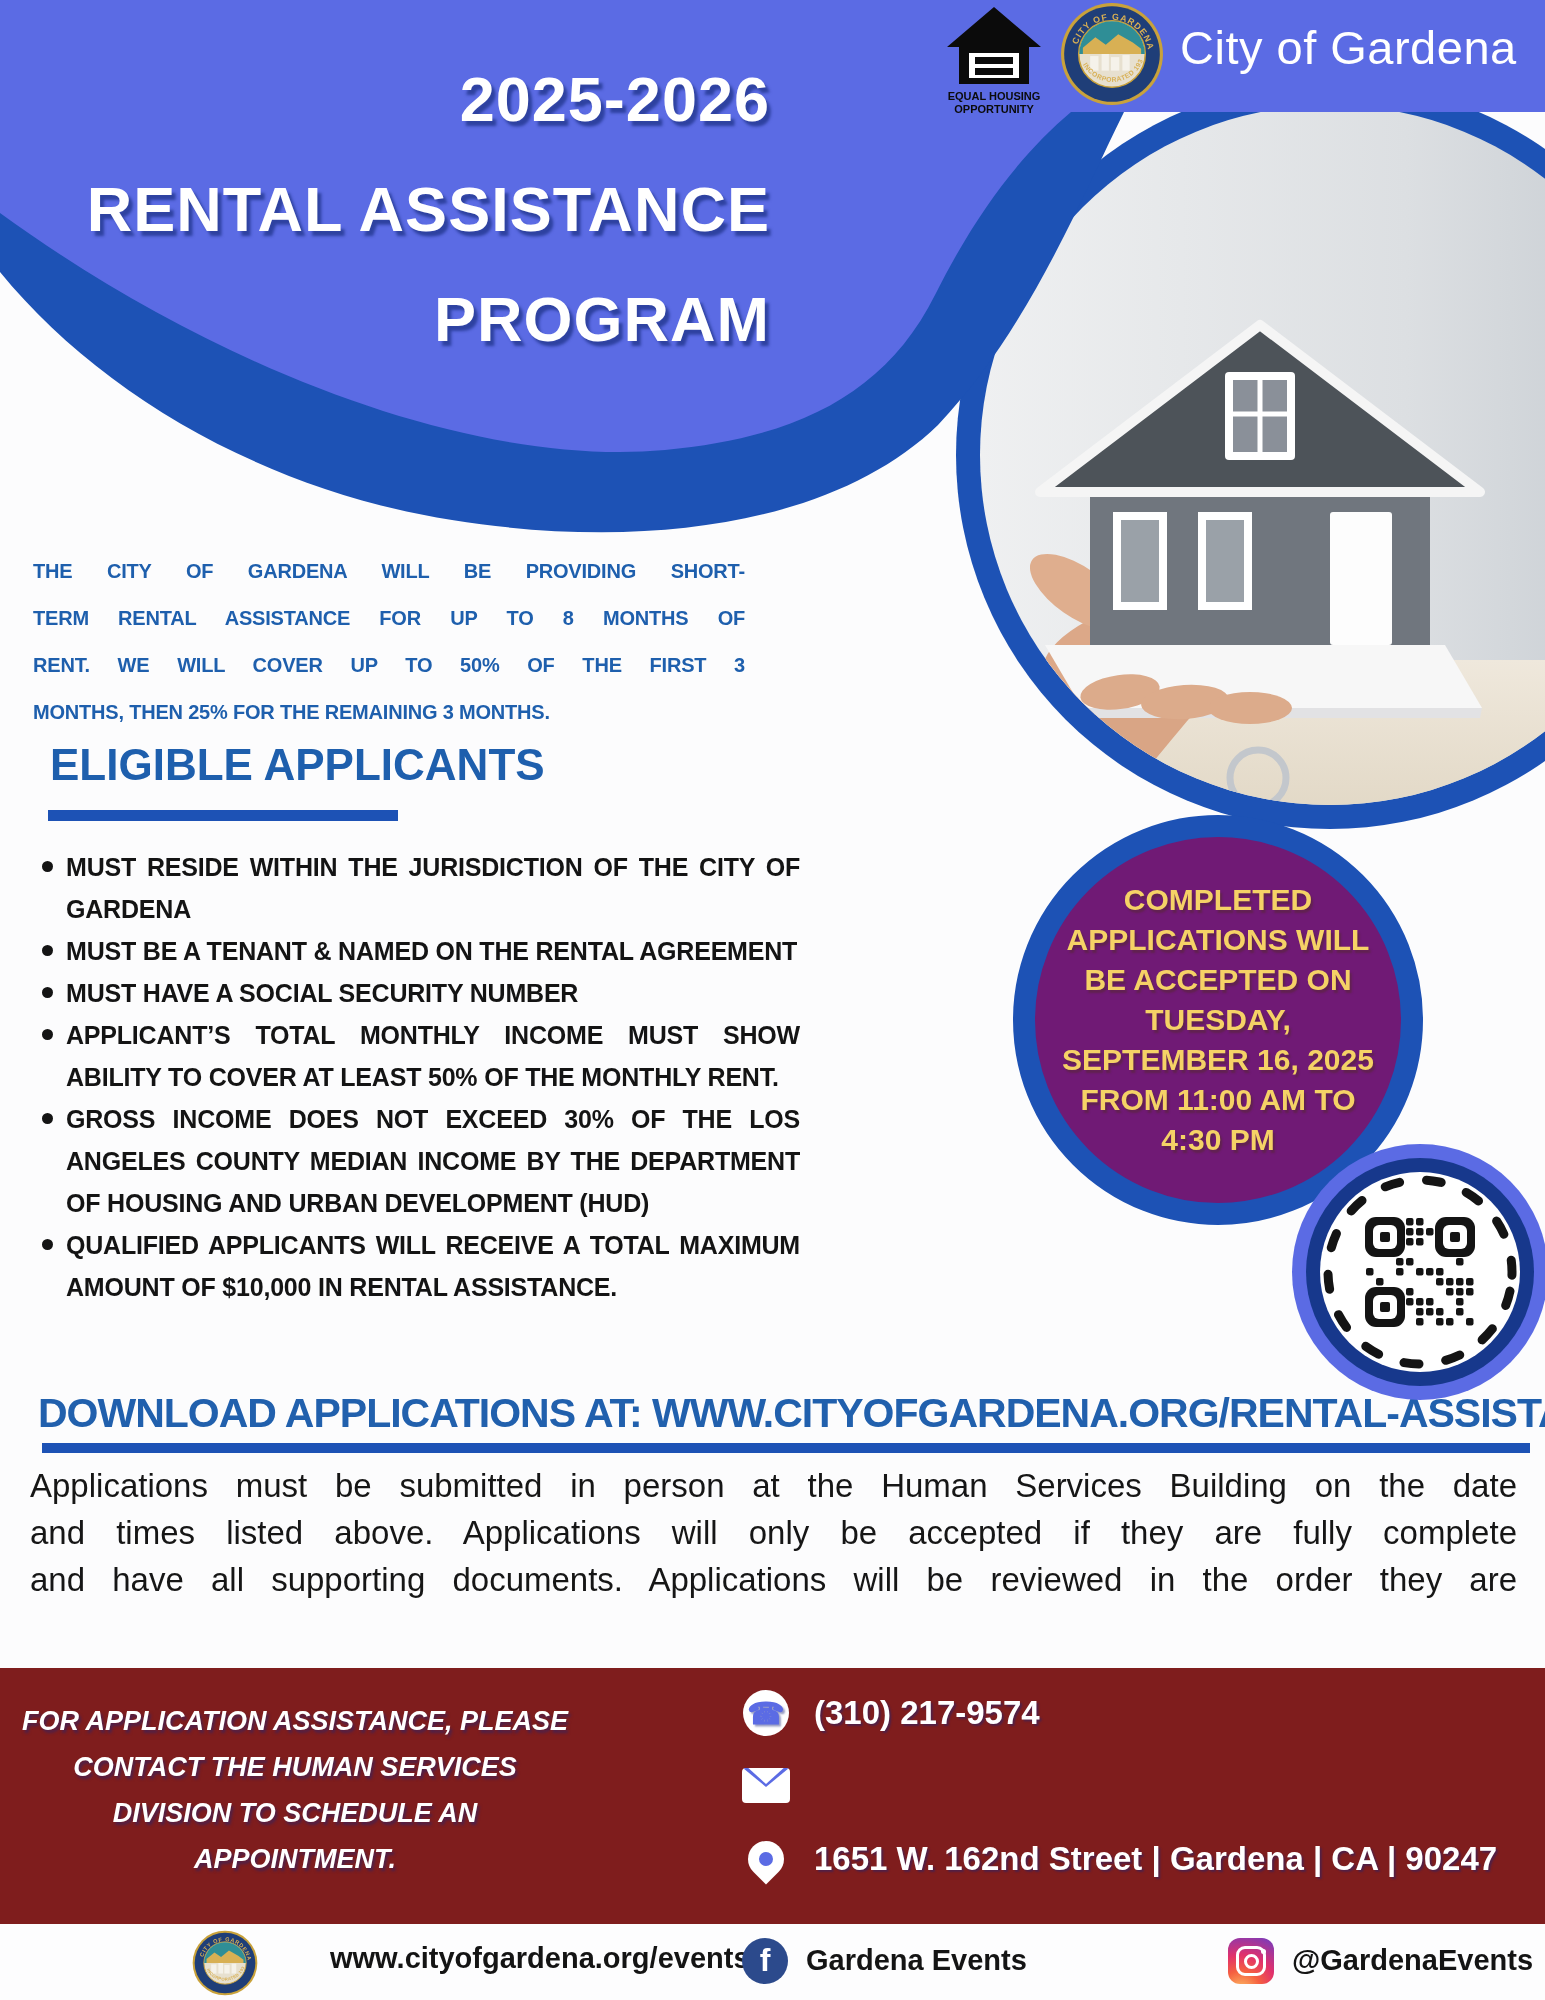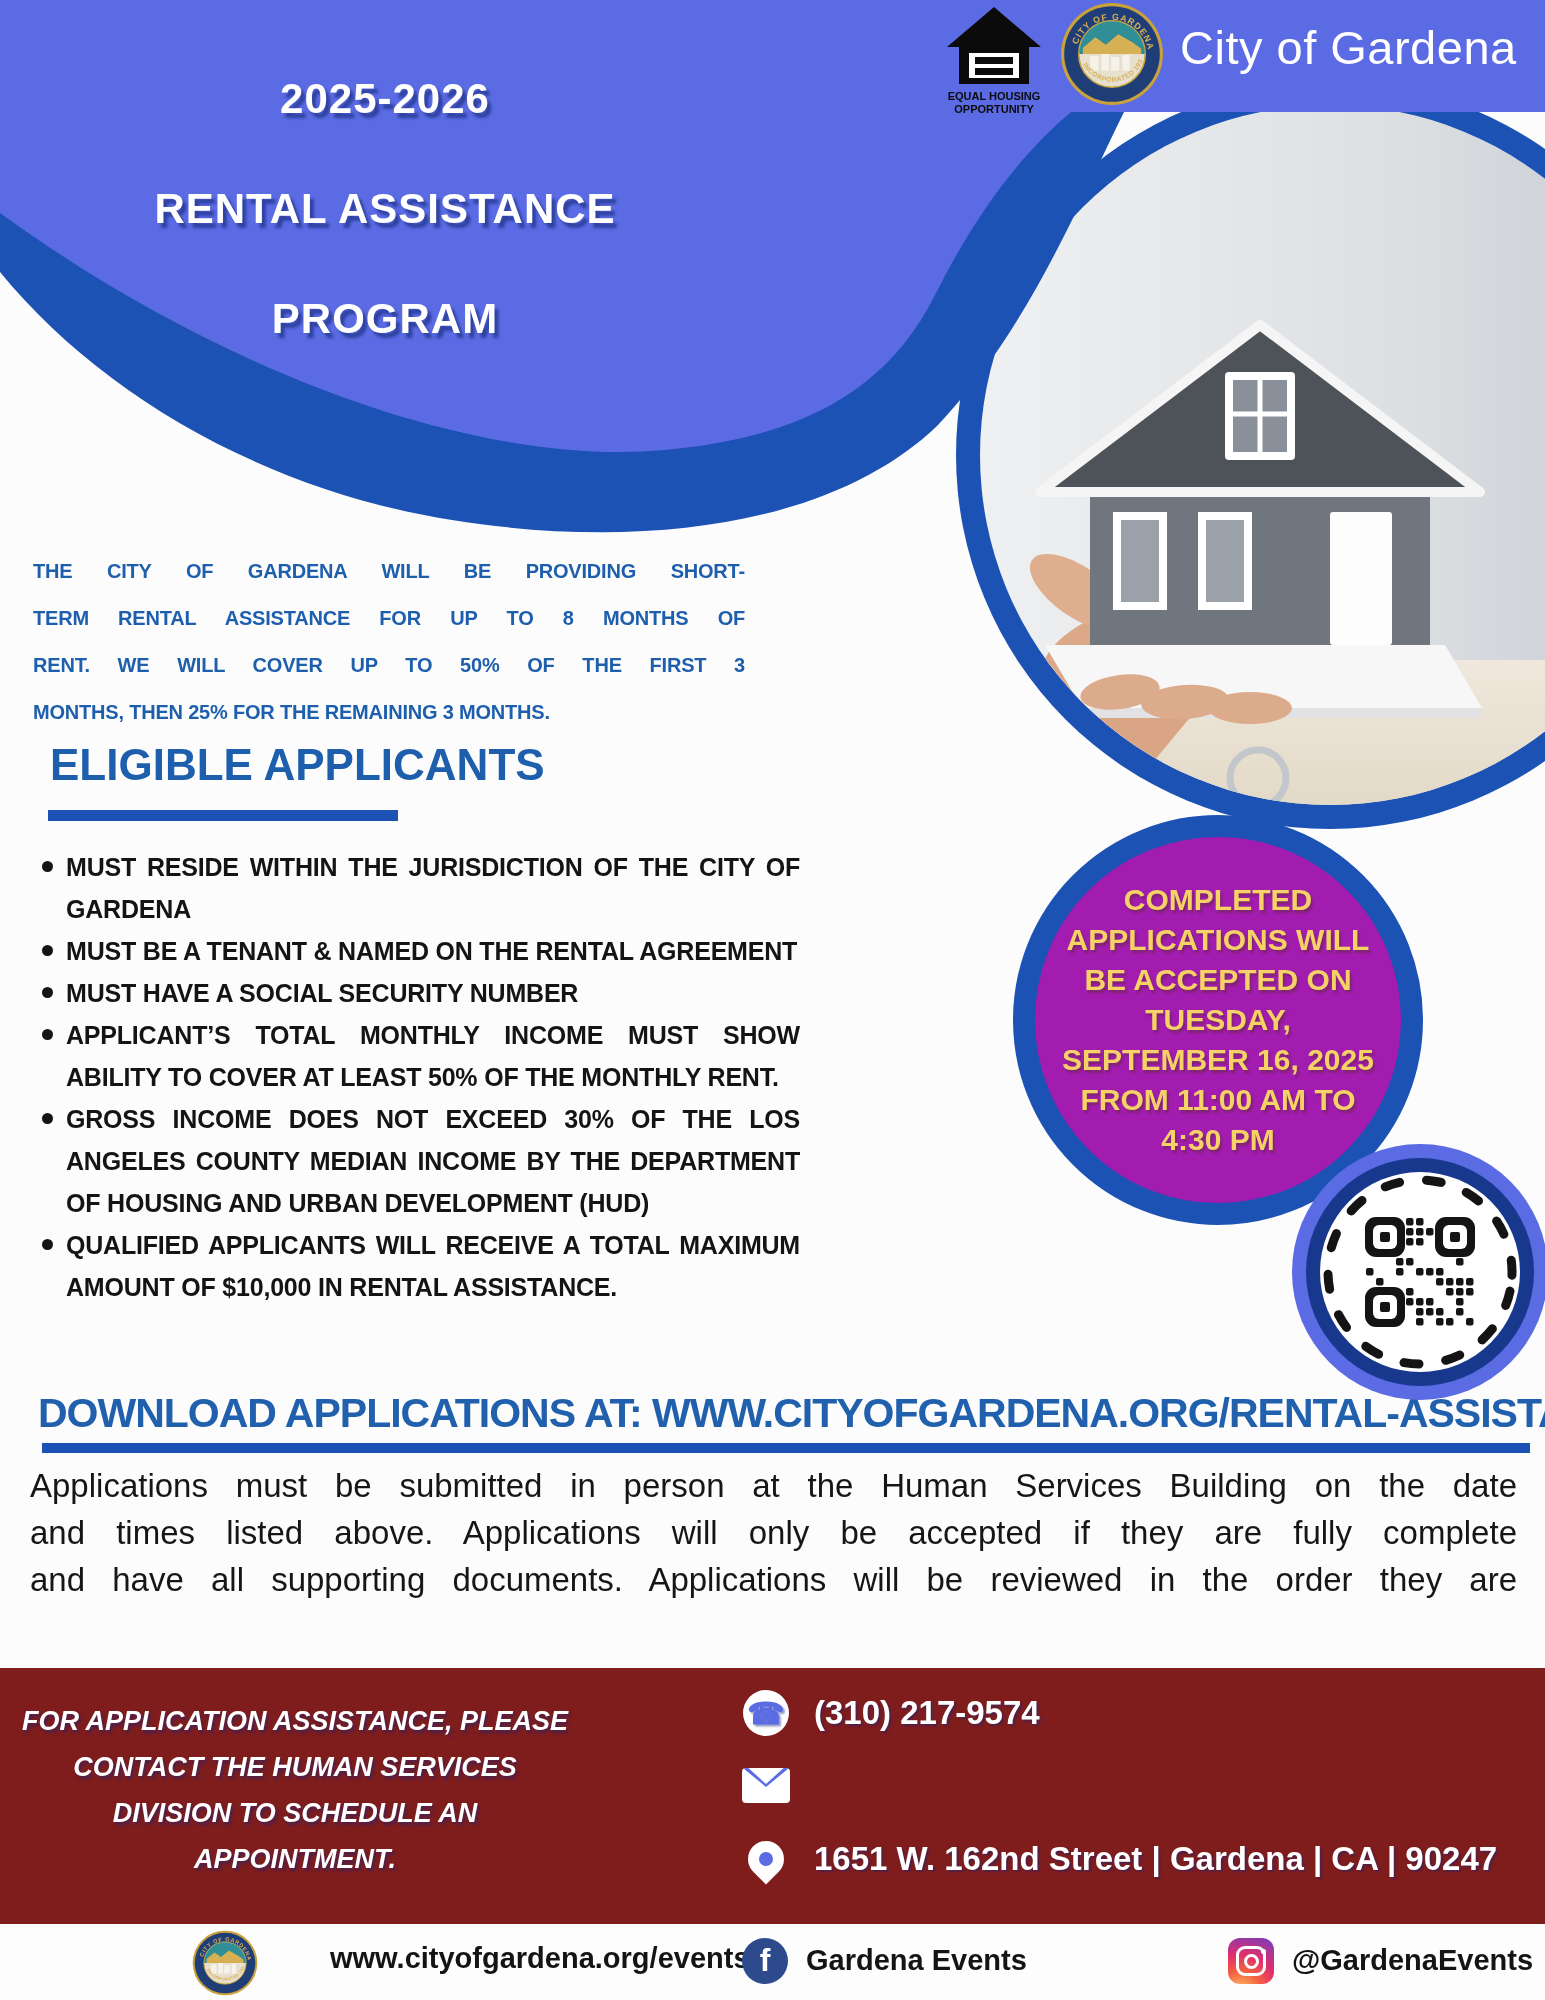--- a/index.html
+++ b/index.html
@@ -2,22 +2,22 @@
 <html><head>
 <meta charset="utf-8">
 <style>
   html,body{margin:0;padding:0;background:#9aa0b5;}
   .page{position:relative;width:1545px;height:2000px;background:#fcfcfd;overflow:hidden;
         font-family:"Liberation Sans",sans-serif;margin:0 auto;}
   svg{display:block;}
 
   
   #header-art{position:absolute;left:0;top:0;z-index:1;}
-  .title-block{position:absolute;left:0;top:44px;width:770px;z-index:3;text-align:center;
-    color:#ffffff;font-weight:bold;font-size:42px;letter-spacing:1px;line-height:110px;
+  .title-block{position:absolute;left:0;top:44px;width:770px;z-index:3;text-align:right;
+    color:#ffffff;font-weight:bold;font-size:63px;letter-spacing:1px;line-height:110px;
     text-shadow:4px 5px 3px rgba(16,38,115,0.6);}
   .brand{position:absolute;left:1180px;top:20px;z-index:3;color:#ffffff;font-size:47px;
     font-weight:normal;letter-spacing:0.5px;}
   .eh-logo{position:absolute;left:938px;top:4px;z-index:3;}
   .seal-header{position:absolute;left:1060px;top:2px;z-index:3;}
 
   
   .intro{position:absolute;left:33px;top:528px;width:712px;z-index:2;color:#1e5fad;
     font-weight:bold;font-size:20px;line-height:47px;letter-spacing:-0.2px;margin-top:20px;}
   .intro .jl{text-align:justify;-moz-text-align-last:justify;text-align-last:justify;}
@@ -27,21 +27,21 @@
     font-weight:bold;font-size:44px;letter-spacing:0;}
   .elig-rule{position:absolute;left:48px;top:810px;width:350px;height:11px;background:#1d52b5;z-index:2;}
   .bullets{position:absolute;left:42px;top:846px;width:758px;z-index:2;margin:0;padding:0;
     list-style:none;color:#141414;font-weight:bold;font-size:25px;line-height:42px;letter-spacing:-0.2px;}
   .bullets li{position:relative;padding-left:24px;text-align:justify;}
   .bullets li::before{content:"";position:absolute;left:0;top:15px;width:11px;height:11px;
     border-radius:50%;background:#141414;}
 
   
   .circle-badge{position:absolute;left:1013px;top:815px;width:410px;height:410px;z-index:2;
-    box-sizing:border-box;border-radius:50%;background:#a21caf;border:22px solid #1d52b5;
+    box-sizing:border-box;border-radius:50%;background:#701a75;border:22px solid #1d52b5;
     display:flex;flex-direction:column;align-items:center;justify-content:center;
     color:#f5d266;font-weight:bold;font-size:30px;line-height:40px;text-align:center;
     text-shadow:2px 3px 2px rgba(70,50,10,0.35);}
 
   
   #qr-wrap{position:absolute;left:1290px;top:1142px;z-index:3;}
 
   
   .download-line{position:absolute;left:38px;top:1390px;width:1490px;z-index:2;color:#2160ad;
     font-weight:bold;font-size:41px;letter-spacing:-1px;white-space:nowrap;}

